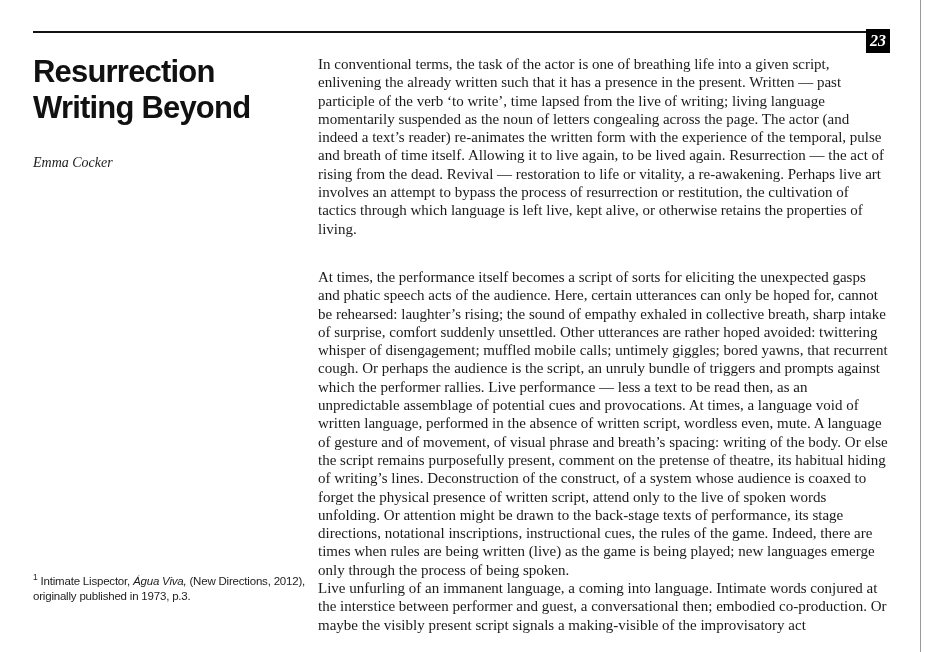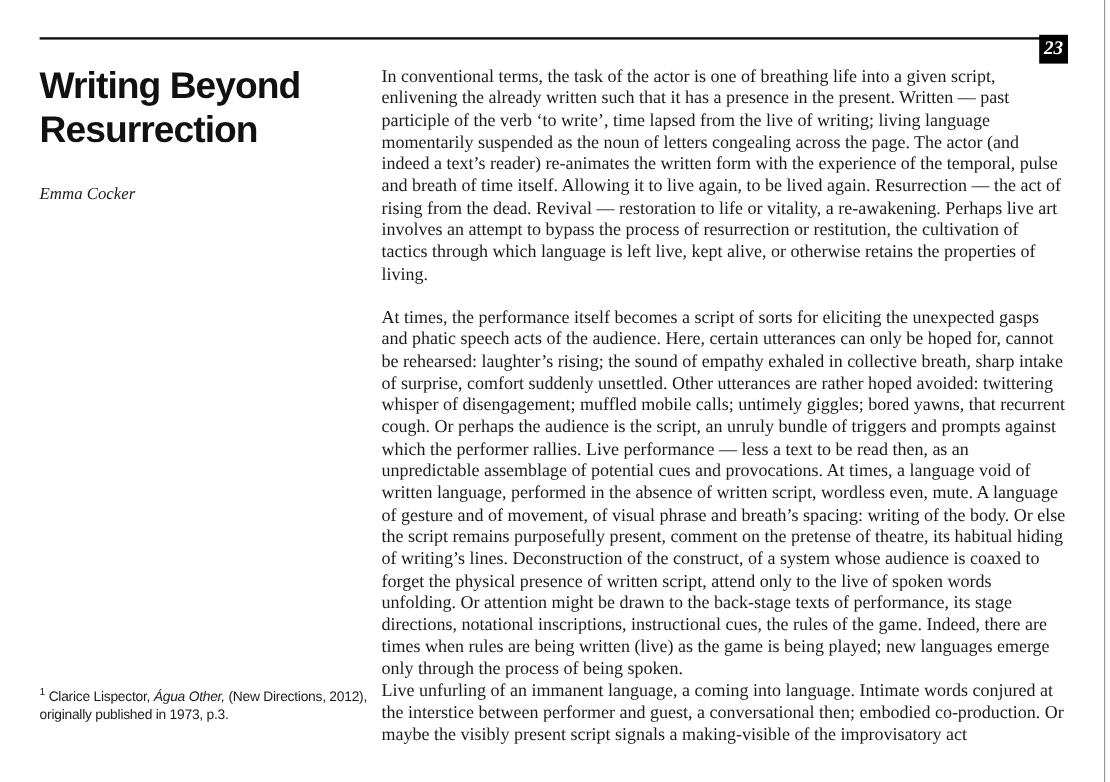--- a/index.html
+++ b/index.html
@@ -75,21 +75,21 @@
     top: 55px;
     width: 572px;
     font-size: 15px;
     line-height: 18.3px;
     text-align: left;
   }
   .body-col p {
     margin: 0;
   }
   .body-col p.gap-above {
-    margin-top: 18px;
+    margin-top: 30px;
   }
   .footnotes {
     position: absolute;
     left: 33px;
     top: 574px;
     width: 278px;
     font-family: "Liberation Sans", sans-serif;
     font-size: 11.5px;
     line-height: 15px;
     letter-spacing: -0.2px;
@@ -113,31 +113,31 @@
 <div class="page">
 
   <div class="header-rule"></div>
 
   <div class="page-number-badge">23</div>
 
   <div class="page-edge-line"></div>
 
   <div class="left-col">
     <div class="article-title">
+      <div>Resurrection</div>
       <div>Writing Beyond</div>
-      <div>Resurrection</div>
     </div>
     <div class="article-author">Emma Cocker</div>
   </div>
 
   <div class="body-col">
     <p>In conventional terms, the task of the actor is one of breathing life into a given script, enlivening the already written such that it has a presence in the present. Written — past participle of the verb ‘to write’, time lapsed from the live of writing; living language momentarily suspended as the noun of letters congealing across the page. The actor (and indeed a text’s reader) re-animates the written form with the experience of the temporal, pulse and breath of time itself. Allowing it to live again, to be lived again. Resurrection — the act of rising from the dead. Revival — restoration to life or vitality, a re-awakening. Perhaps live art involves an attempt to bypass the process of resurrection or restitution, the cultivation of tactics through which language is left live, kept alive, or otherwise retains the properties of living.</p>
     <p class="gap-above">At times, the performance itself becomes a script of sorts for eliciting the unexpected gasps and phatic speech acts of the audience. Here, certain utterances can only be hoped for, cannot be rehearsed: laughter’s rising; the sound of empathy exhaled in collective breath, sharp intake of surprise, comfort suddenly unsettled. Other utterances are rather hoped avoided: twittering whisper of disengagement; muffled mobile calls; untimely giggles; bored yawns, that recurrent cough. Or perhaps the audience is the script, an unruly bundle of triggers and prompts against which the performer rallies. Live performance — less a text to be read then, as an unpredictable assemblage of potential cues and provocations. At times, a language void of written language, performed in the absence of written script, wordless even, mute. A language of gesture and of movement, of visual phrase and breath’s spacing: writing of the body. Or else the script remains purposefully present, comment on the pretense of theatre, its habitual hiding of writing’s lines. Deconstruction of the construct, of a system whose audience is coaxed to forget the physical presence of written script, attend only to the live of spoken words unfolding. Or attention might be drawn to the back-stage texts of performance, its stage directions, notational inscriptions, instructional cues, the rules of the game. Indeed, there are times when rules are being written (live) as the game is being played; new languages emerge only through the process of being spoken.</p>
     <p>Live unfurling of an immanent language, a coming into language. Intimate words conjured at the interstice between performer and guest, a conversational then; embodied co-production. Or maybe the visibly present script signals a making-visible of the improvisatory act</p>
   </div>
 
   <div class="footnotes">
     <div class="footnote">
-      <sup>1</sup><span>Clarice Lispector, </span><em>Água Other,</em><span> (New Directions, 2012), originally published in 1973, p.3.</span>
+      <sup>1</sup><span>Intimate Lispector, </span><em>Água Viva,</em><span> (New Directions, 2012), originally published in 1973, p.3.</span>
     </div>
   </div>
 
 </div>
 
 </body></html>

